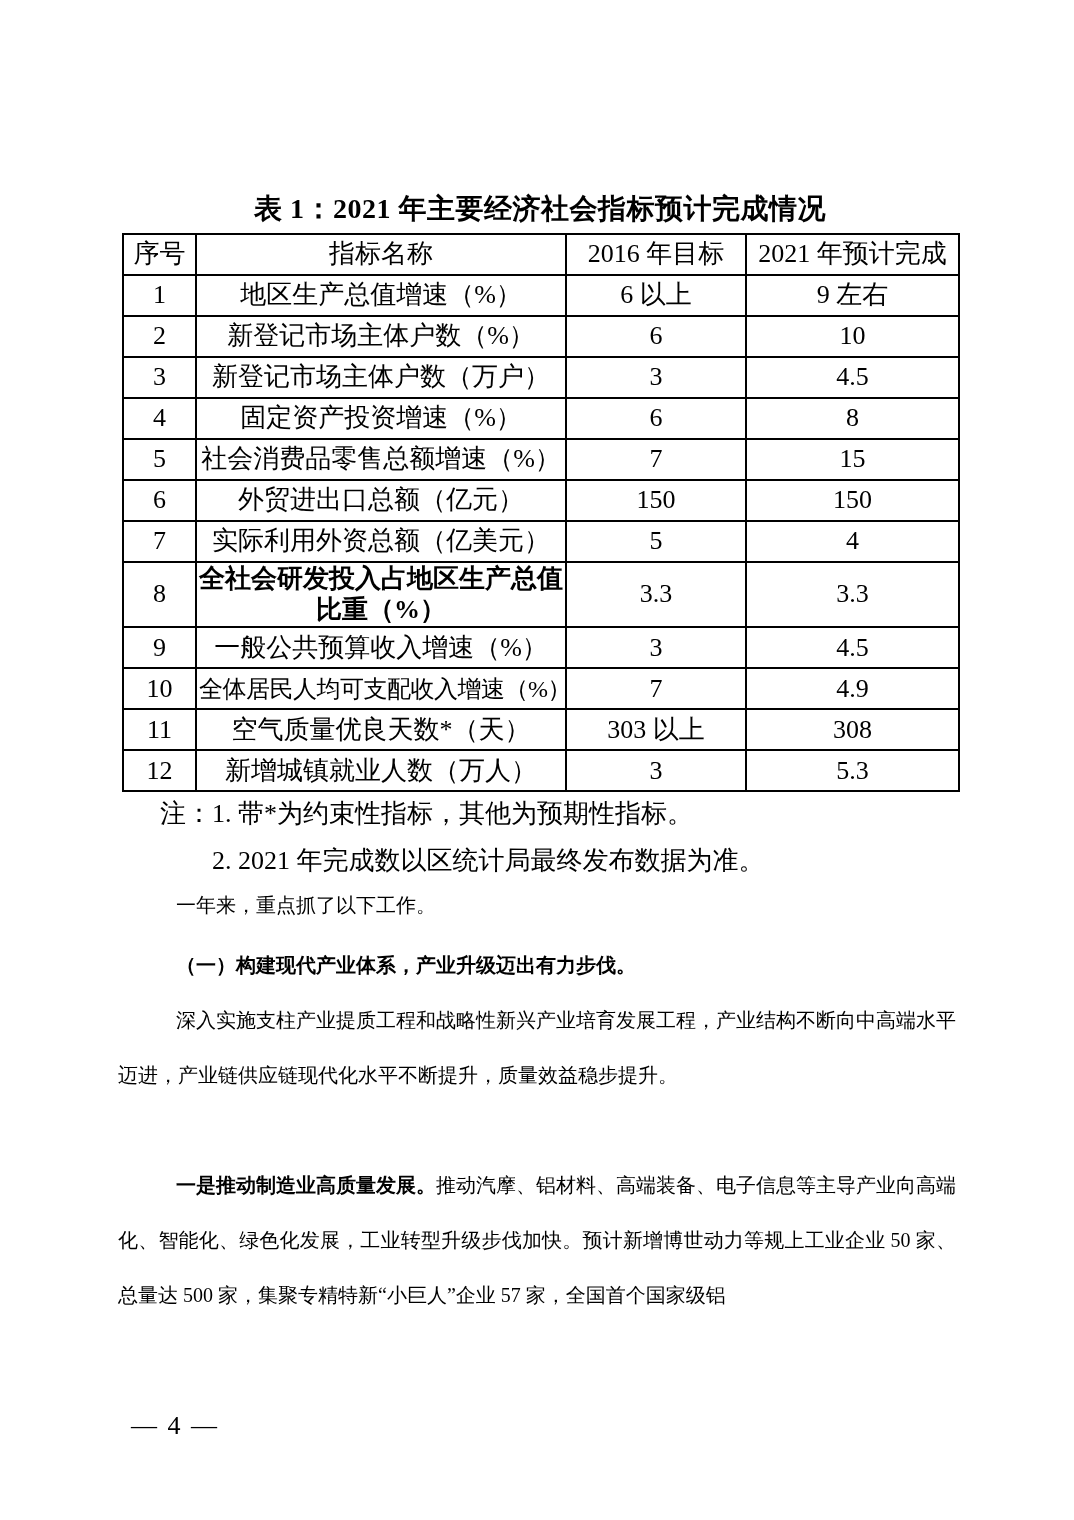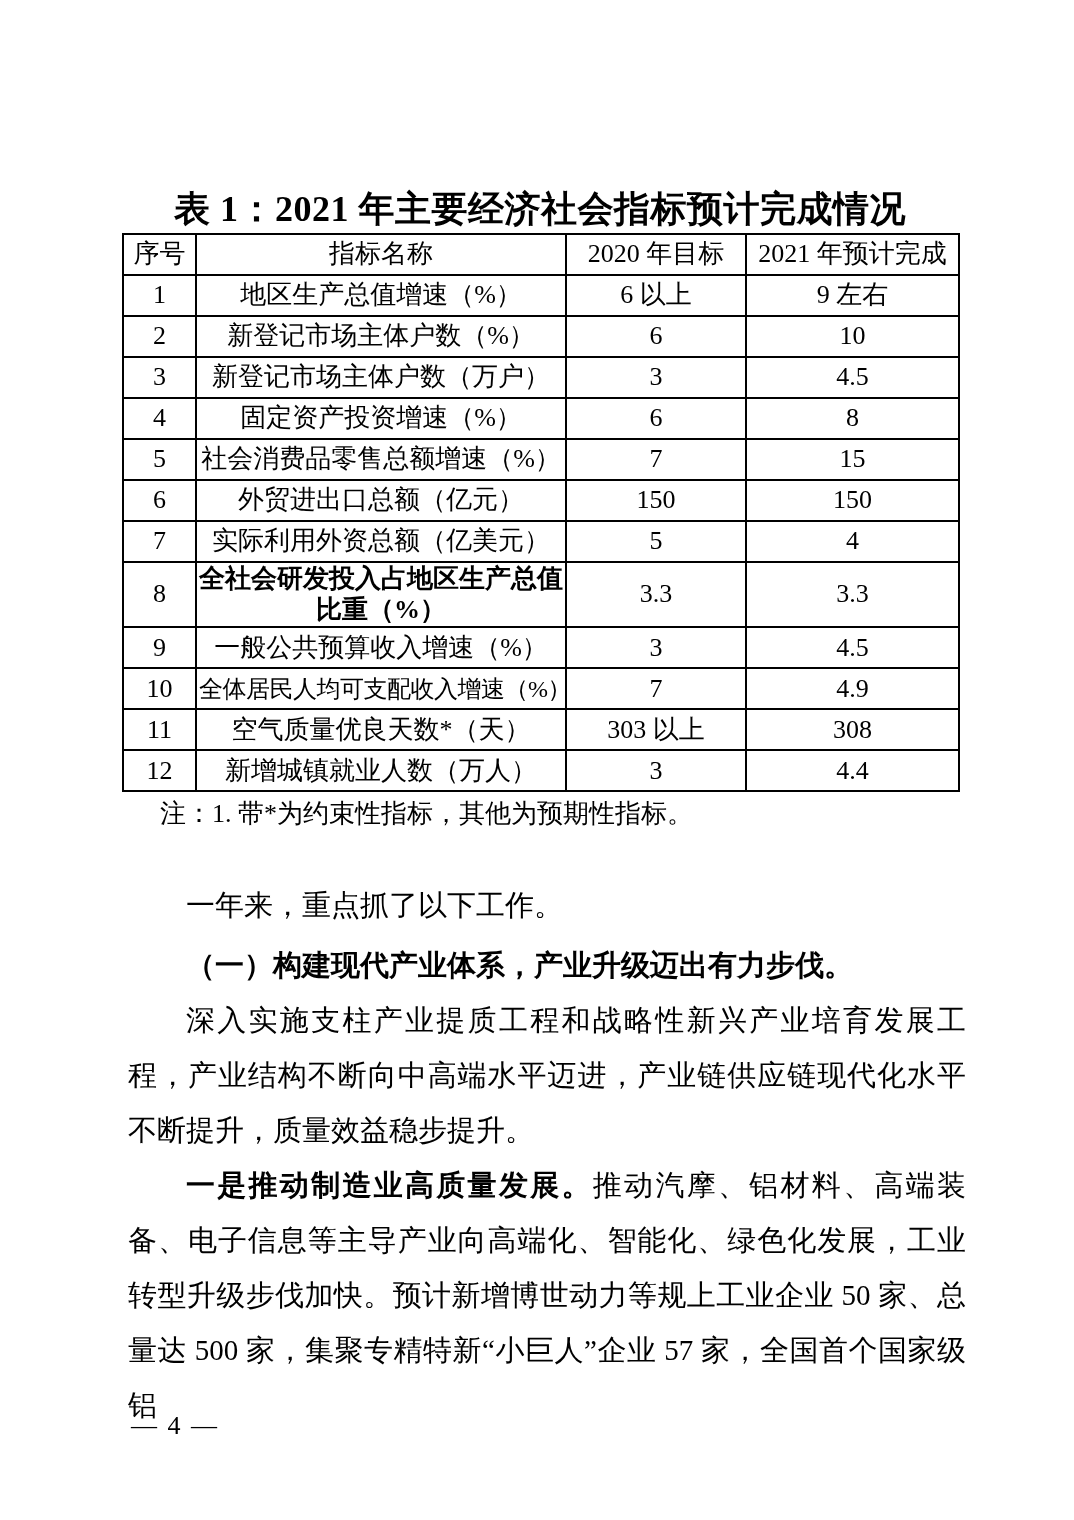--- a/index.html
+++ b/index.html
@@ -21,21 +21,21 @@
     overflow: hidden;
   }
 
   
   .doc-title {
     position: absolute;
     top: 192px;
     left: 122px;
     width: 836px;
     text-align: center;
-    font-size: 36px;
+    font-size: 28px;
     font-weight: bold;
     line-height: 34px;
     letter-spacing: 0.5px;
   }
 
   
   .tbl-wrap {
     position: absolute;
     top: 233px;
     left: 122px;
@@ -68,23 +68,23 @@
     left: 160px;
     font-size: 26px;
     line-height: 47px;
     white-space: nowrap;
   }
   .note-line-2 { padding-left: 52px; }
 
   
   .para {
     position: absolute;
-    left: 128px;
+    left: 118px;
     width: 838px;
-    font-size: 29px;
+    font-size: 20px;
     line-height: 55px;
     text-align: justify;
     text-indent: 58px;
   }
   .intro   { top: 878px; }
   .heading { top: 938px; font-weight: bold; }
   .para1   { top: 993px; }
   .para2   { top: 1158px; }
   .bold-lead { font-weight: bold; }
 
@@ -110,21 +110,21 @@
       <colgroup>
         <col style="width:73px">
           <col style="width:370px">
           <col style="width:180px">
           <col style="width:213px">
       </colgroup>
       <tbody>
         <tr>
           <th>序号</th>
           <th class="h-name">指标名称</th>
-          <th class="h-name">2020 年目标</th>
+          <th class="h-name">2016 年目标</th>
           <th class="h-name">2021 年预计完成</th>
         </tr>
         <tr>
           <td>1</td>
           <td class="name">地区生产总值增速（%）</td>
           <td>6 以上</td>
           <td>9 左右</td>
         </tr>
         <tr>
           <td>2</td>
@@ -183,28 +183,29 @@
         <tr>
           <td>11</td>
           <td class="name">空气质量优良天数*（天）</td>
           <td>303 以上</td>
           <td>308</td>
         </tr>
         <tr>
           <td>12</td>
           <td class="name">新增城镇就业人数（万人）</td>
           <td>3</td>
-          <td>4.4</td>
+          <td>5.3</td>
         </tr>
       </tbody>
     </table>
   </div>
 
   <div class="notes">
     <div class="note-line"><span>注：</span><span>1. 带*为约束性指标，其他为预期性指标。</span></div>
+    <div class="note-line note-line-2"><span>2. 2021 年完成数以区统计局最终发布数据为准。</span></div>
   </div>
 
   <div class="para intro">一年来，重点抓了以下工作。</div>
 
   <div class="para heading">（一）构建现代产业体系，产业升级迈出有力步伐。</div>
 
   <div class="para para1">深入实施支柱产业提质工程和战略性新兴产业培育发展工程，产业结构不断向中高端水平迈进，产业链供应链现代化水平不断提升，质量效益稳步提升。</div>
 
   <div class="para para2"><span class="bold-lead">一是推动制造业高质量发展。</span><span>推动汽摩、铝材料、高端装备、电子信息等主导产业向高端化、智能化、绿色化发展，工业转型升级步伐加快。预计新增博世动力等规上工业企业 50 家、总量达 500 家，集聚专精特新“小巨人”企业 57 家，全国首个国家级铝</span></div>
 

